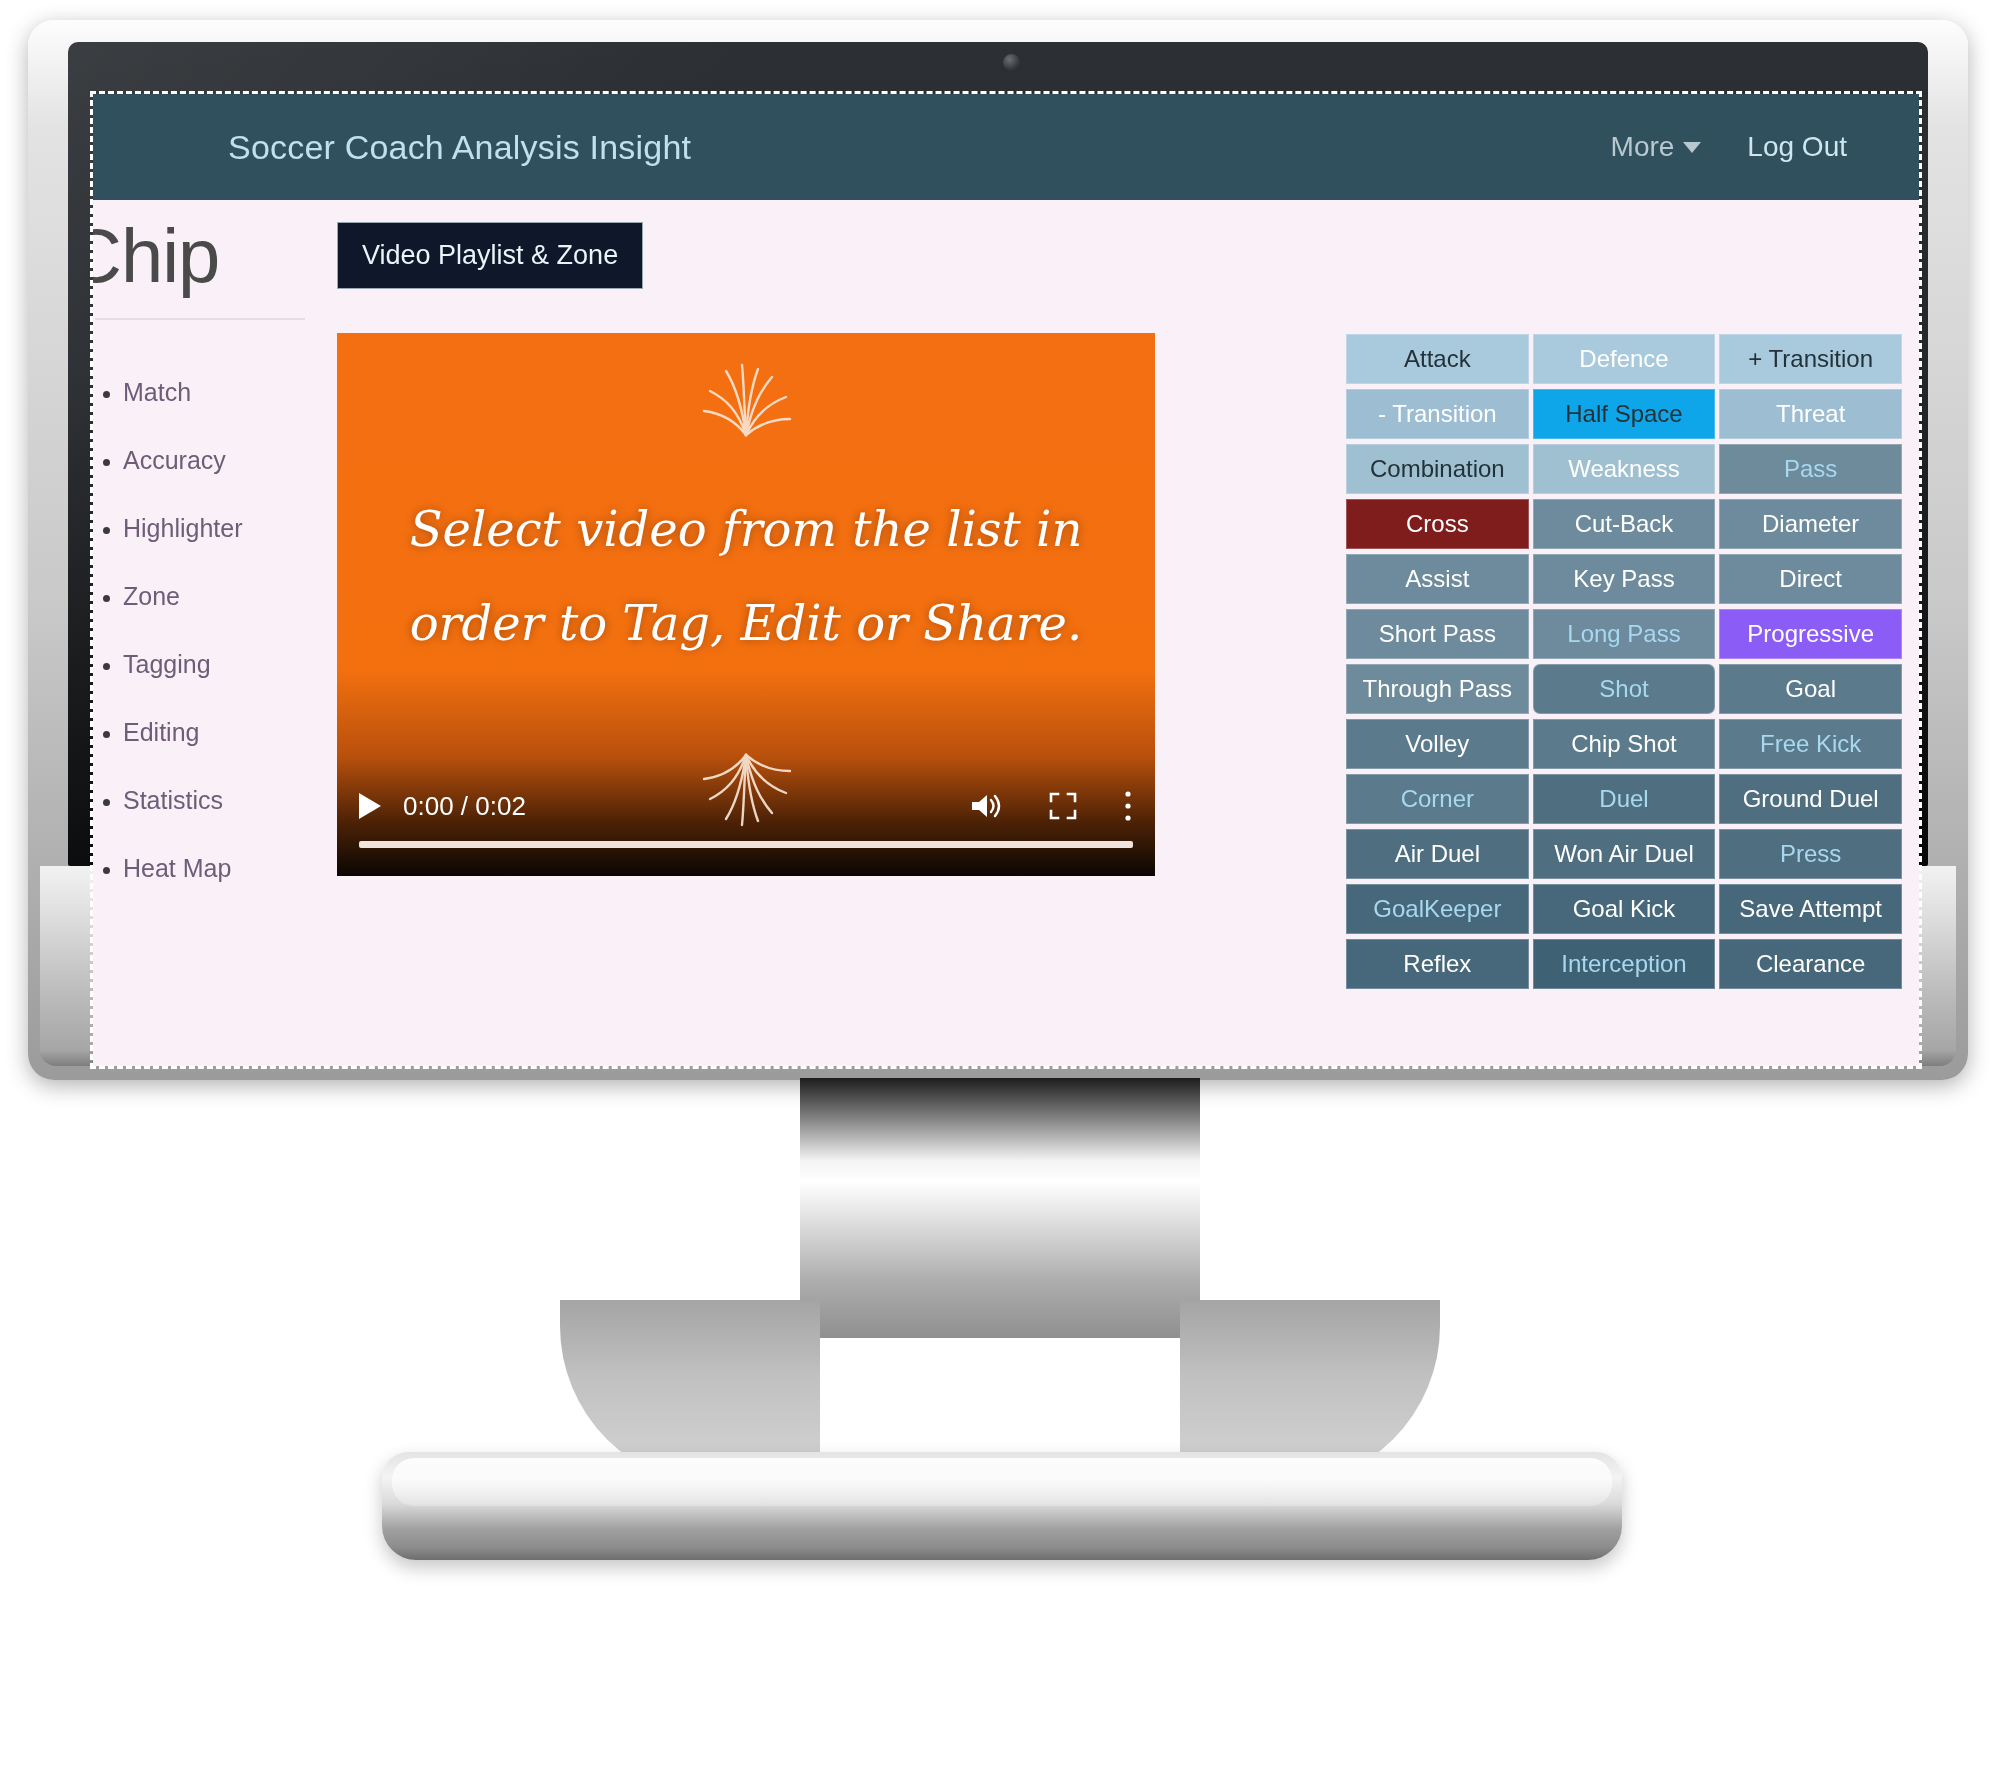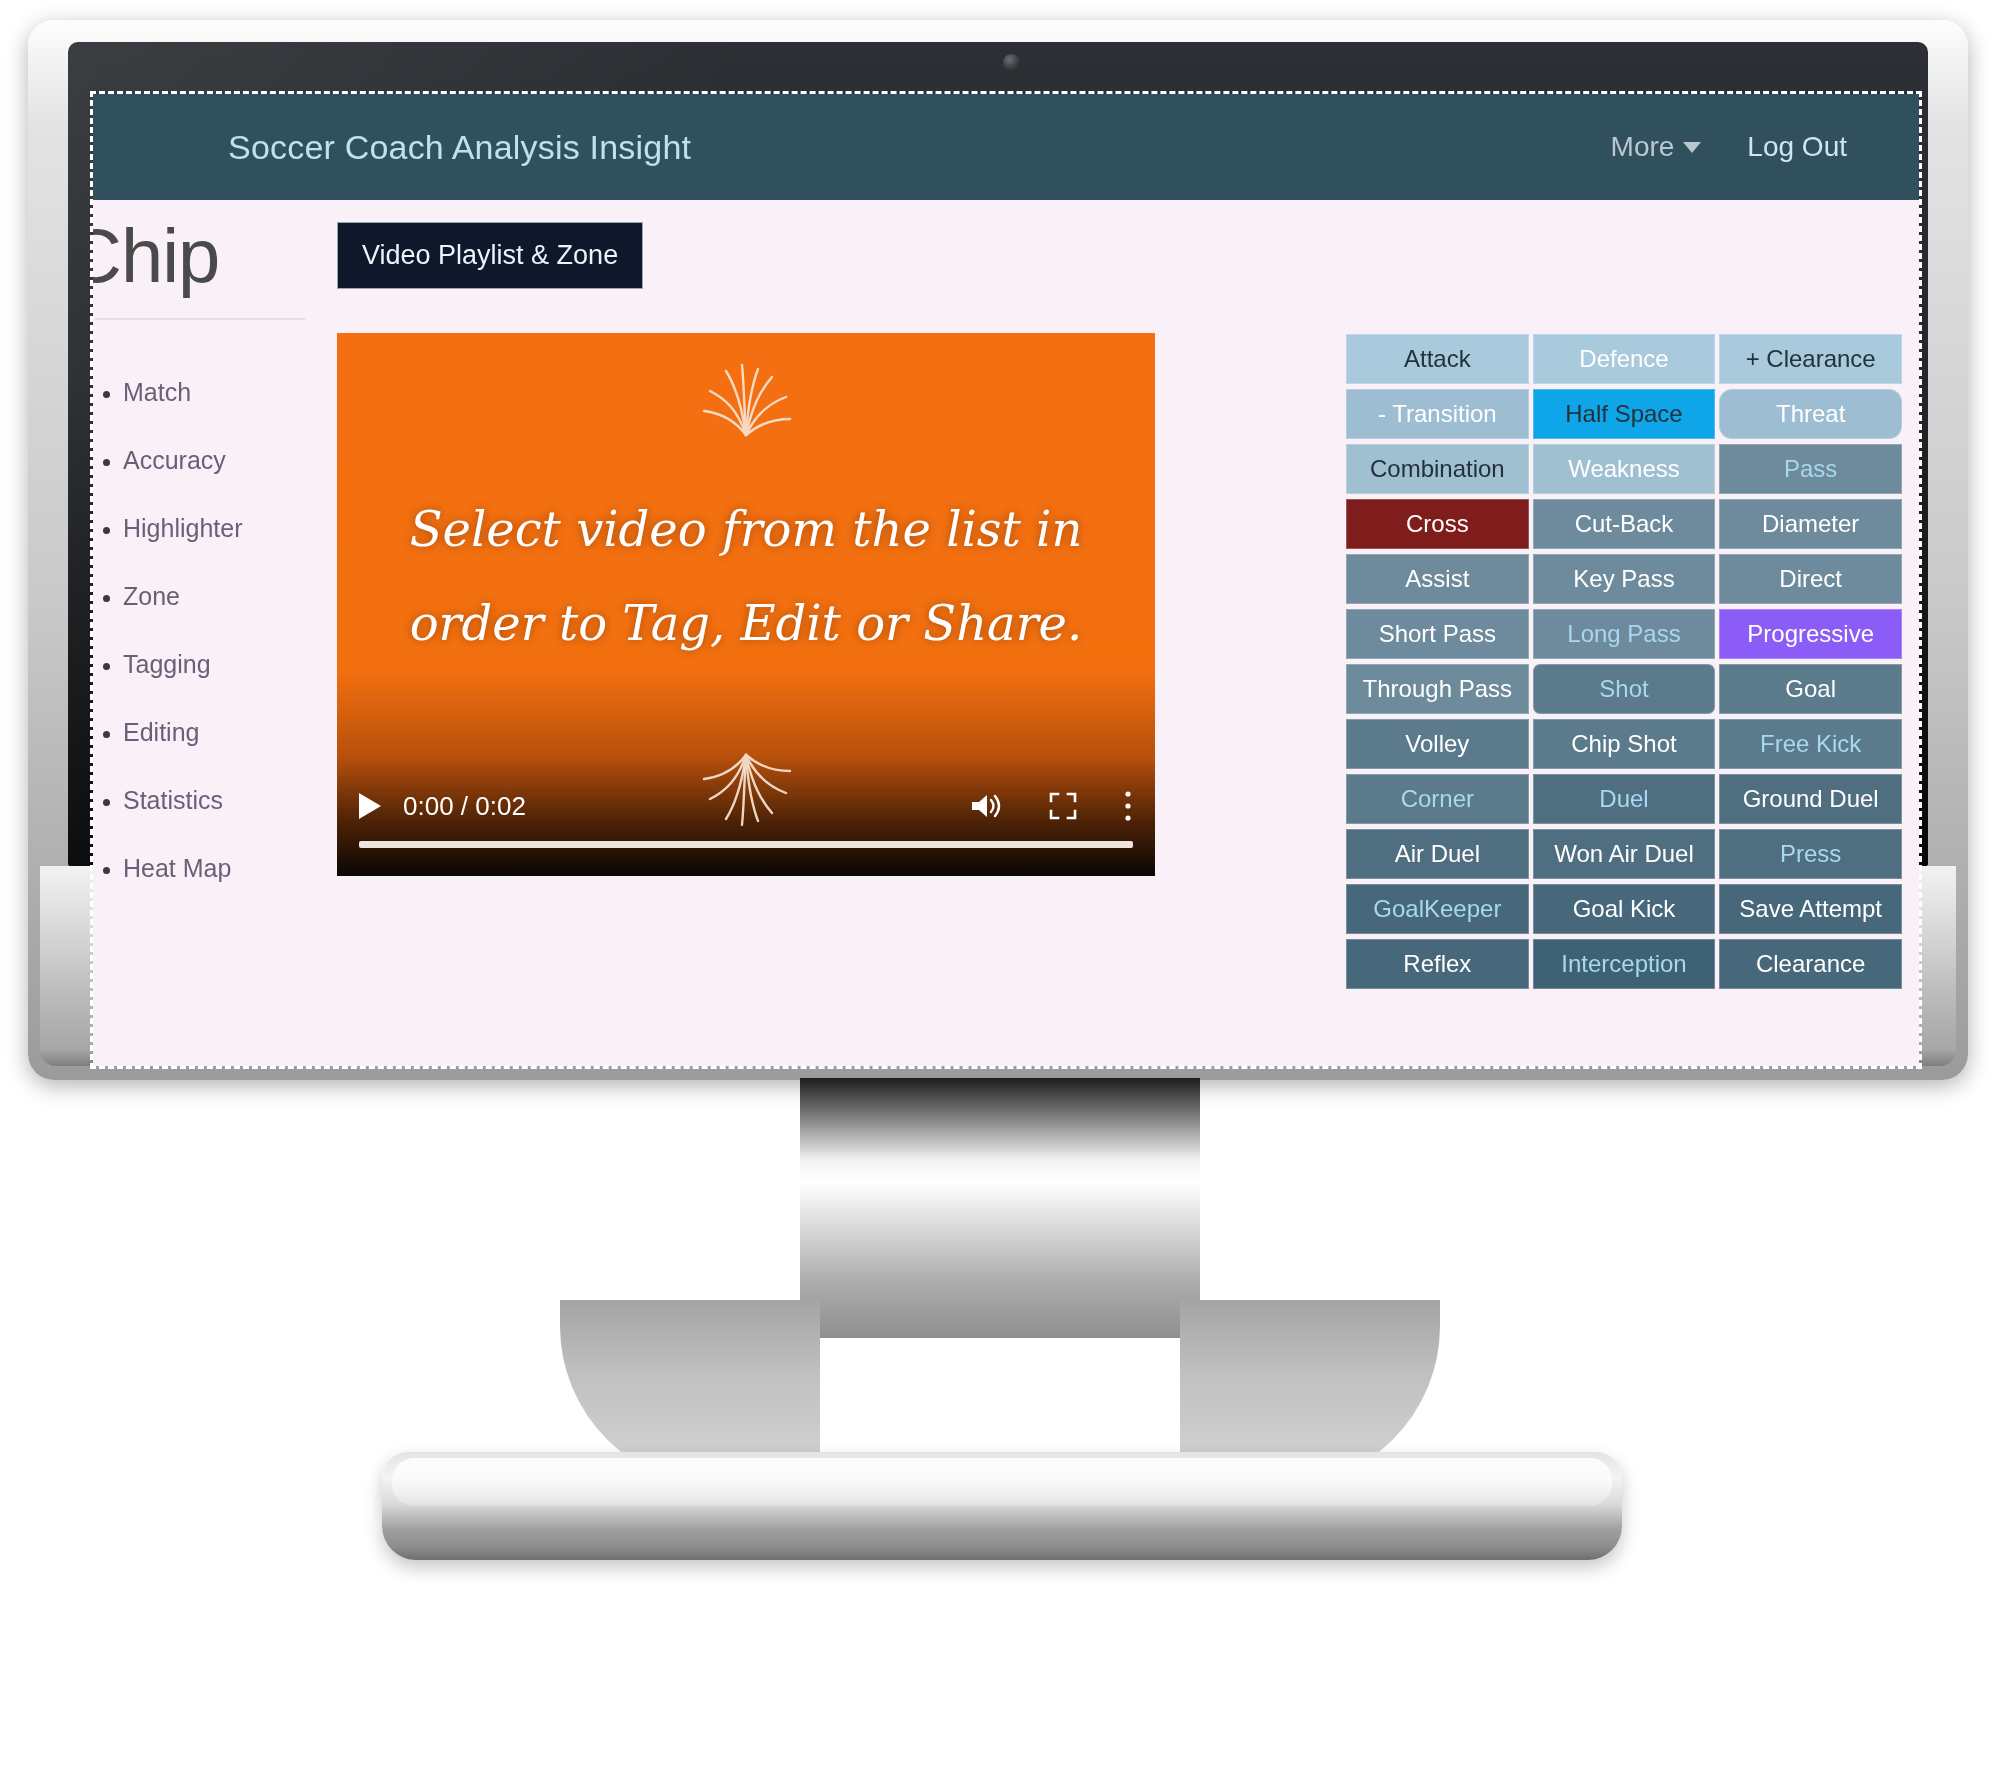--- a/index.html
+++ b/index.html
@@ -428,24 +428,24 @@
               </svg>
             </div>
           </div>
           <div class="progress-track"></div>
         </div>
       </div>
 
       <div class="tag-grid" id="tag-grid">
           <div class="tag-cell" style="background: rgb(169, 201, 220); color: rgb(35, 50, 58);">Attack</div>
           <div class="tag-cell" style="background: rgb(169, 201, 220); color: rgb(255, 255, 255);">Defence</div>
-          <div class="tag-cell" style="background: rgb(169, 201, 220); color: rgb(35, 50, 58);">+ Clearance</div>
+          <div class="tag-cell" style="background: rgb(169, 201, 220); color: rgb(35, 50, 58);">+ Transition</div>
           <div class="tag-cell" style="background: rgb(157, 190, 210); color: rgb(255, 255, 255);">- Transition</div>
           <div class="tag-cell" style="background: #0ea5e9; color: rgb(35, 50, 58);">Half Space</div>
-          <div class="tag-cell" style="background: rgb(157, 190, 210); color: rgb(255, 255, 255); border-radius: 13px;">Threat</div>
+          <div class="tag-cell" style="background: rgb(157, 190, 210); color: rgb(255, 255, 255);">Threat</div>
           <div class="tag-cell" style="background: rgb(159, 192, 209); color: rgb(35, 50, 58);">Combination</div>
           <div class="tag-cell" style="background: rgb(159, 192, 209); color: rgb(255, 255, 255);">Weakness</div>
           <div class="tag-cell" style="background: rgb(110, 139, 155); color: rgb(168, 216, 239);">Pass</div>
           <div class="tag-cell" style="background: #7f1d1d; color: rgb(255, 255, 255);">Cross</div>
           <div class="tag-cell" style="background: rgb(109, 139, 156); color: rgb(255, 255, 255);">Cut-Back</div>
           <div class="tag-cell" style="background: rgb(109, 139, 156); color: rgb(255, 255, 255);">Diameter</div>
           <div class="tag-cell" style="background: rgb(109, 139, 156); color: rgb(255, 255, 255);">Assist</div>
           <div class="tag-cell" style="background: rgb(109, 139, 156); color: rgb(255, 255, 255);">Key Pass</div>
           <div class="tag-cell" style="background: rgb(109, 139, 156); color: rgb(255, 255, 255);">Direct</div>
           <div class="tag-cell" style="background: rgb(109, 139, 156); color: rgb(255, 255, 255);">Short Pass</div>

